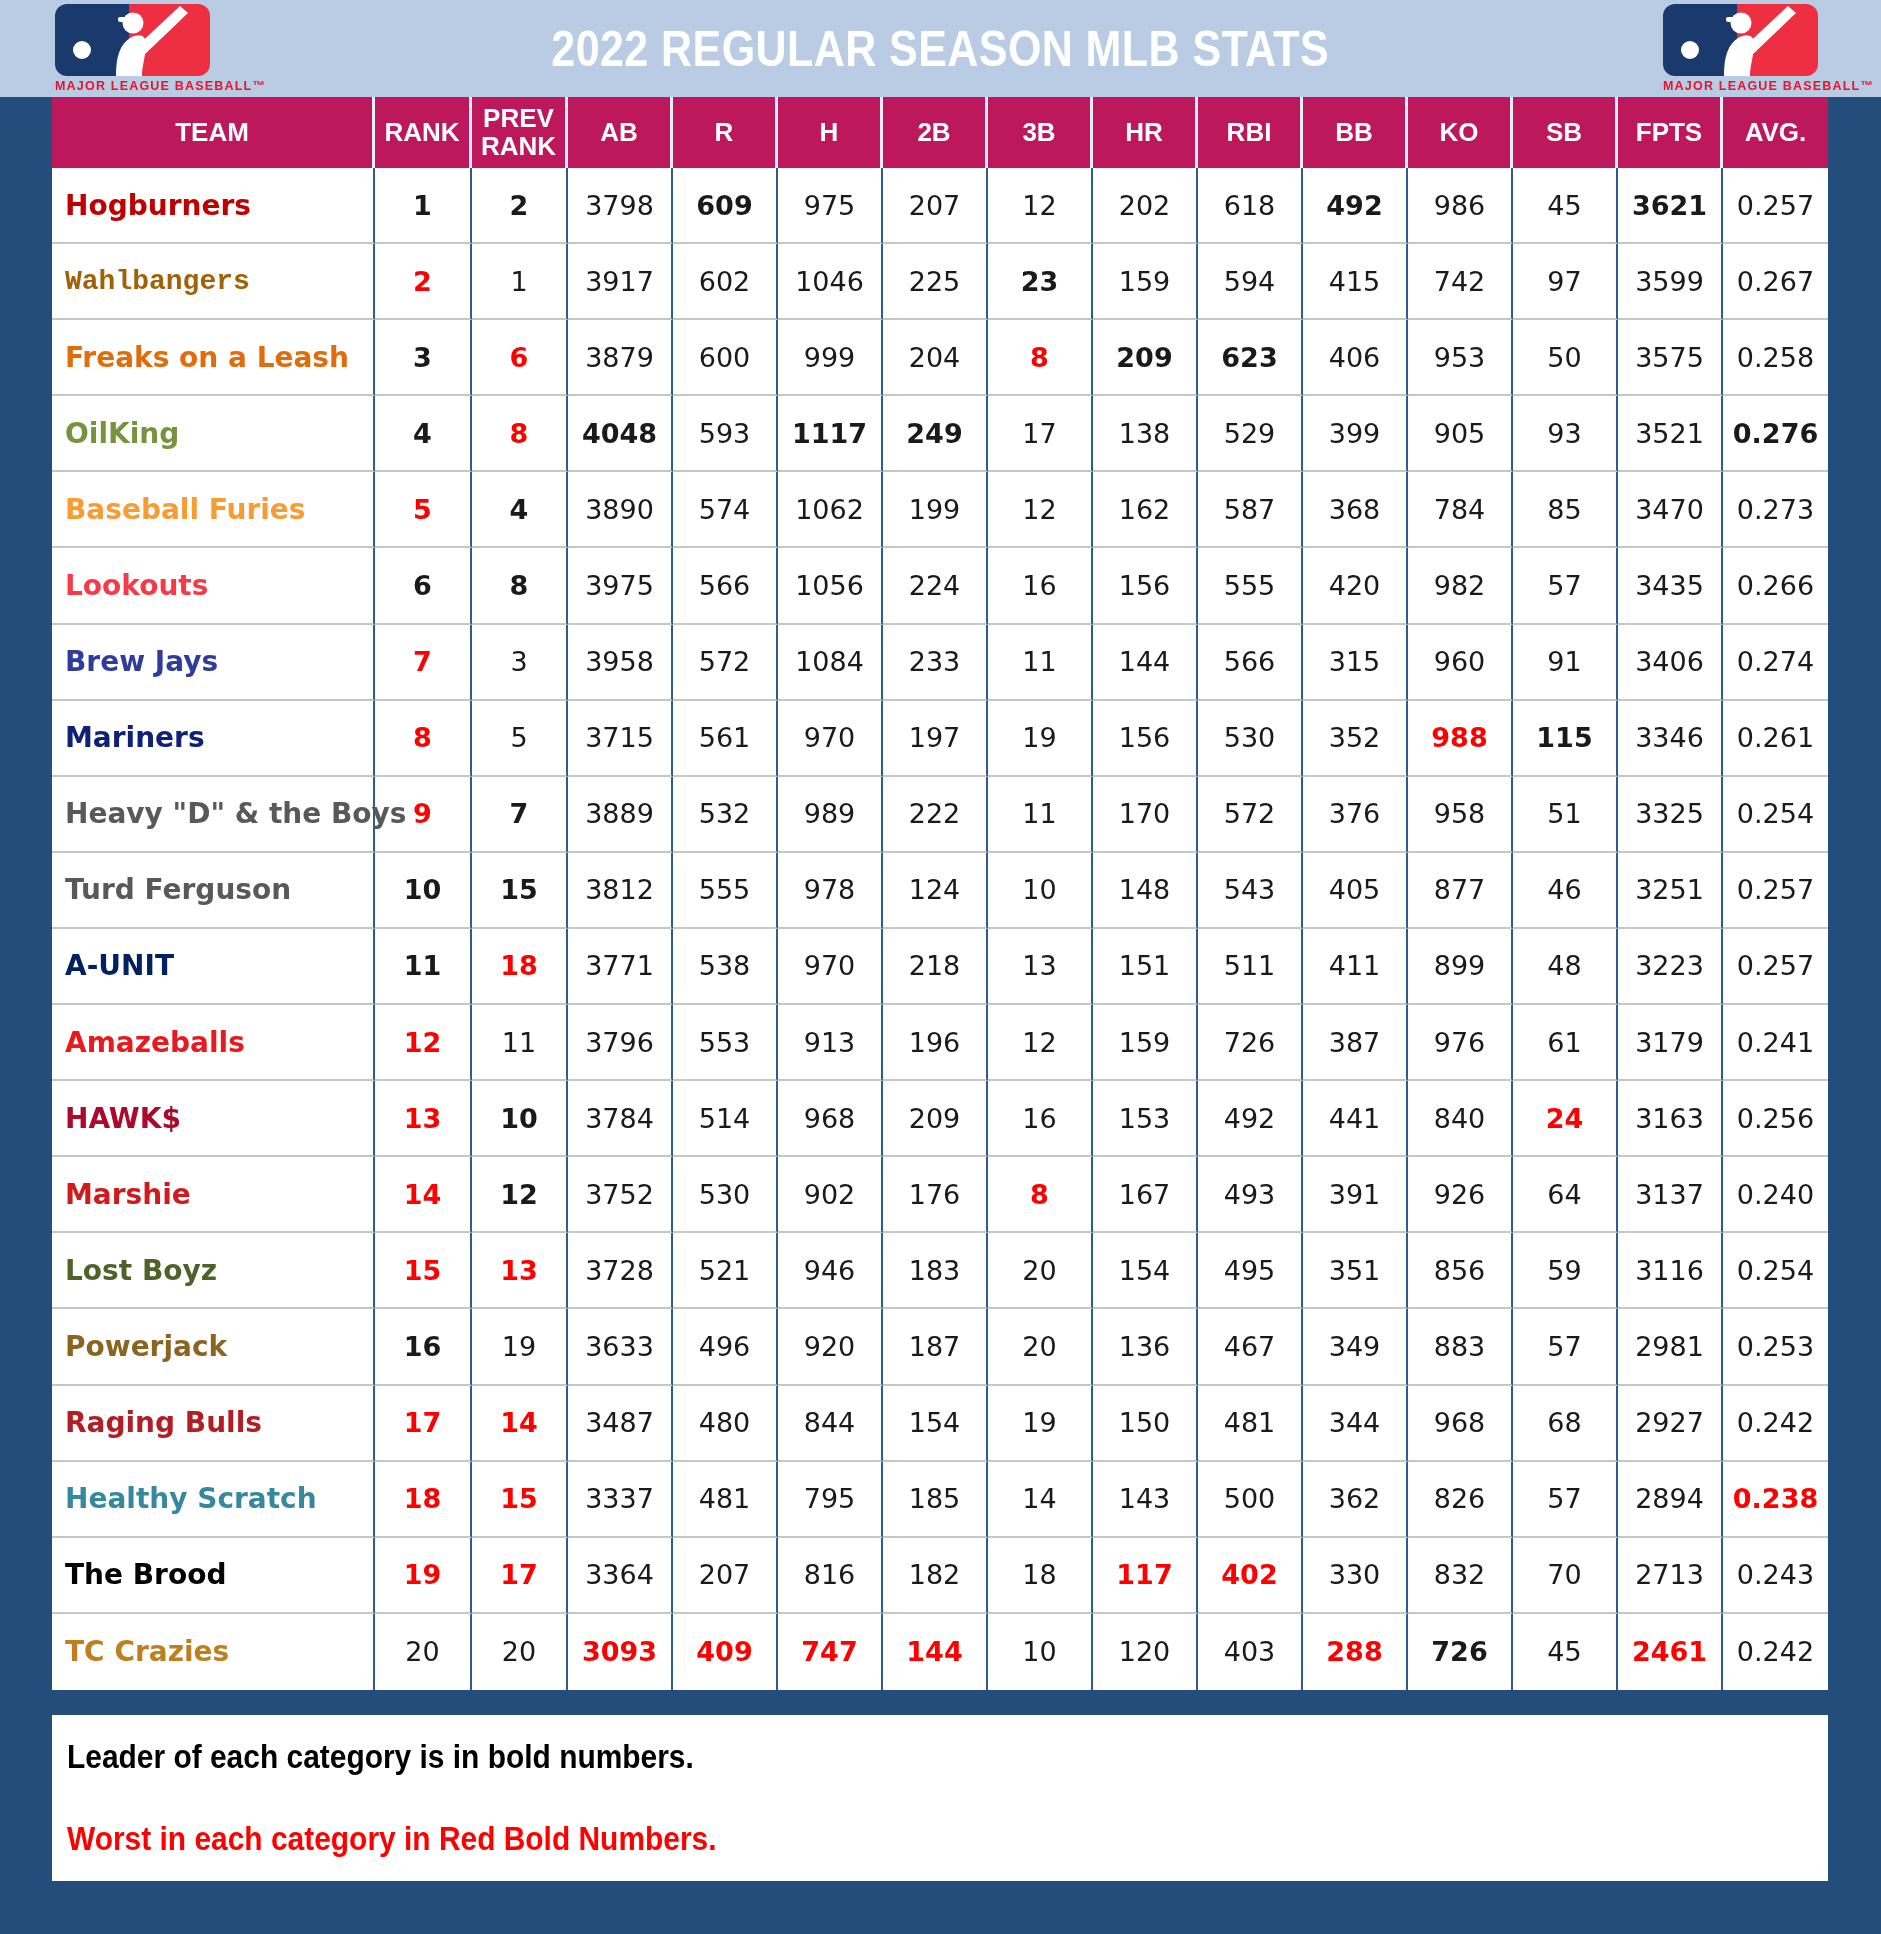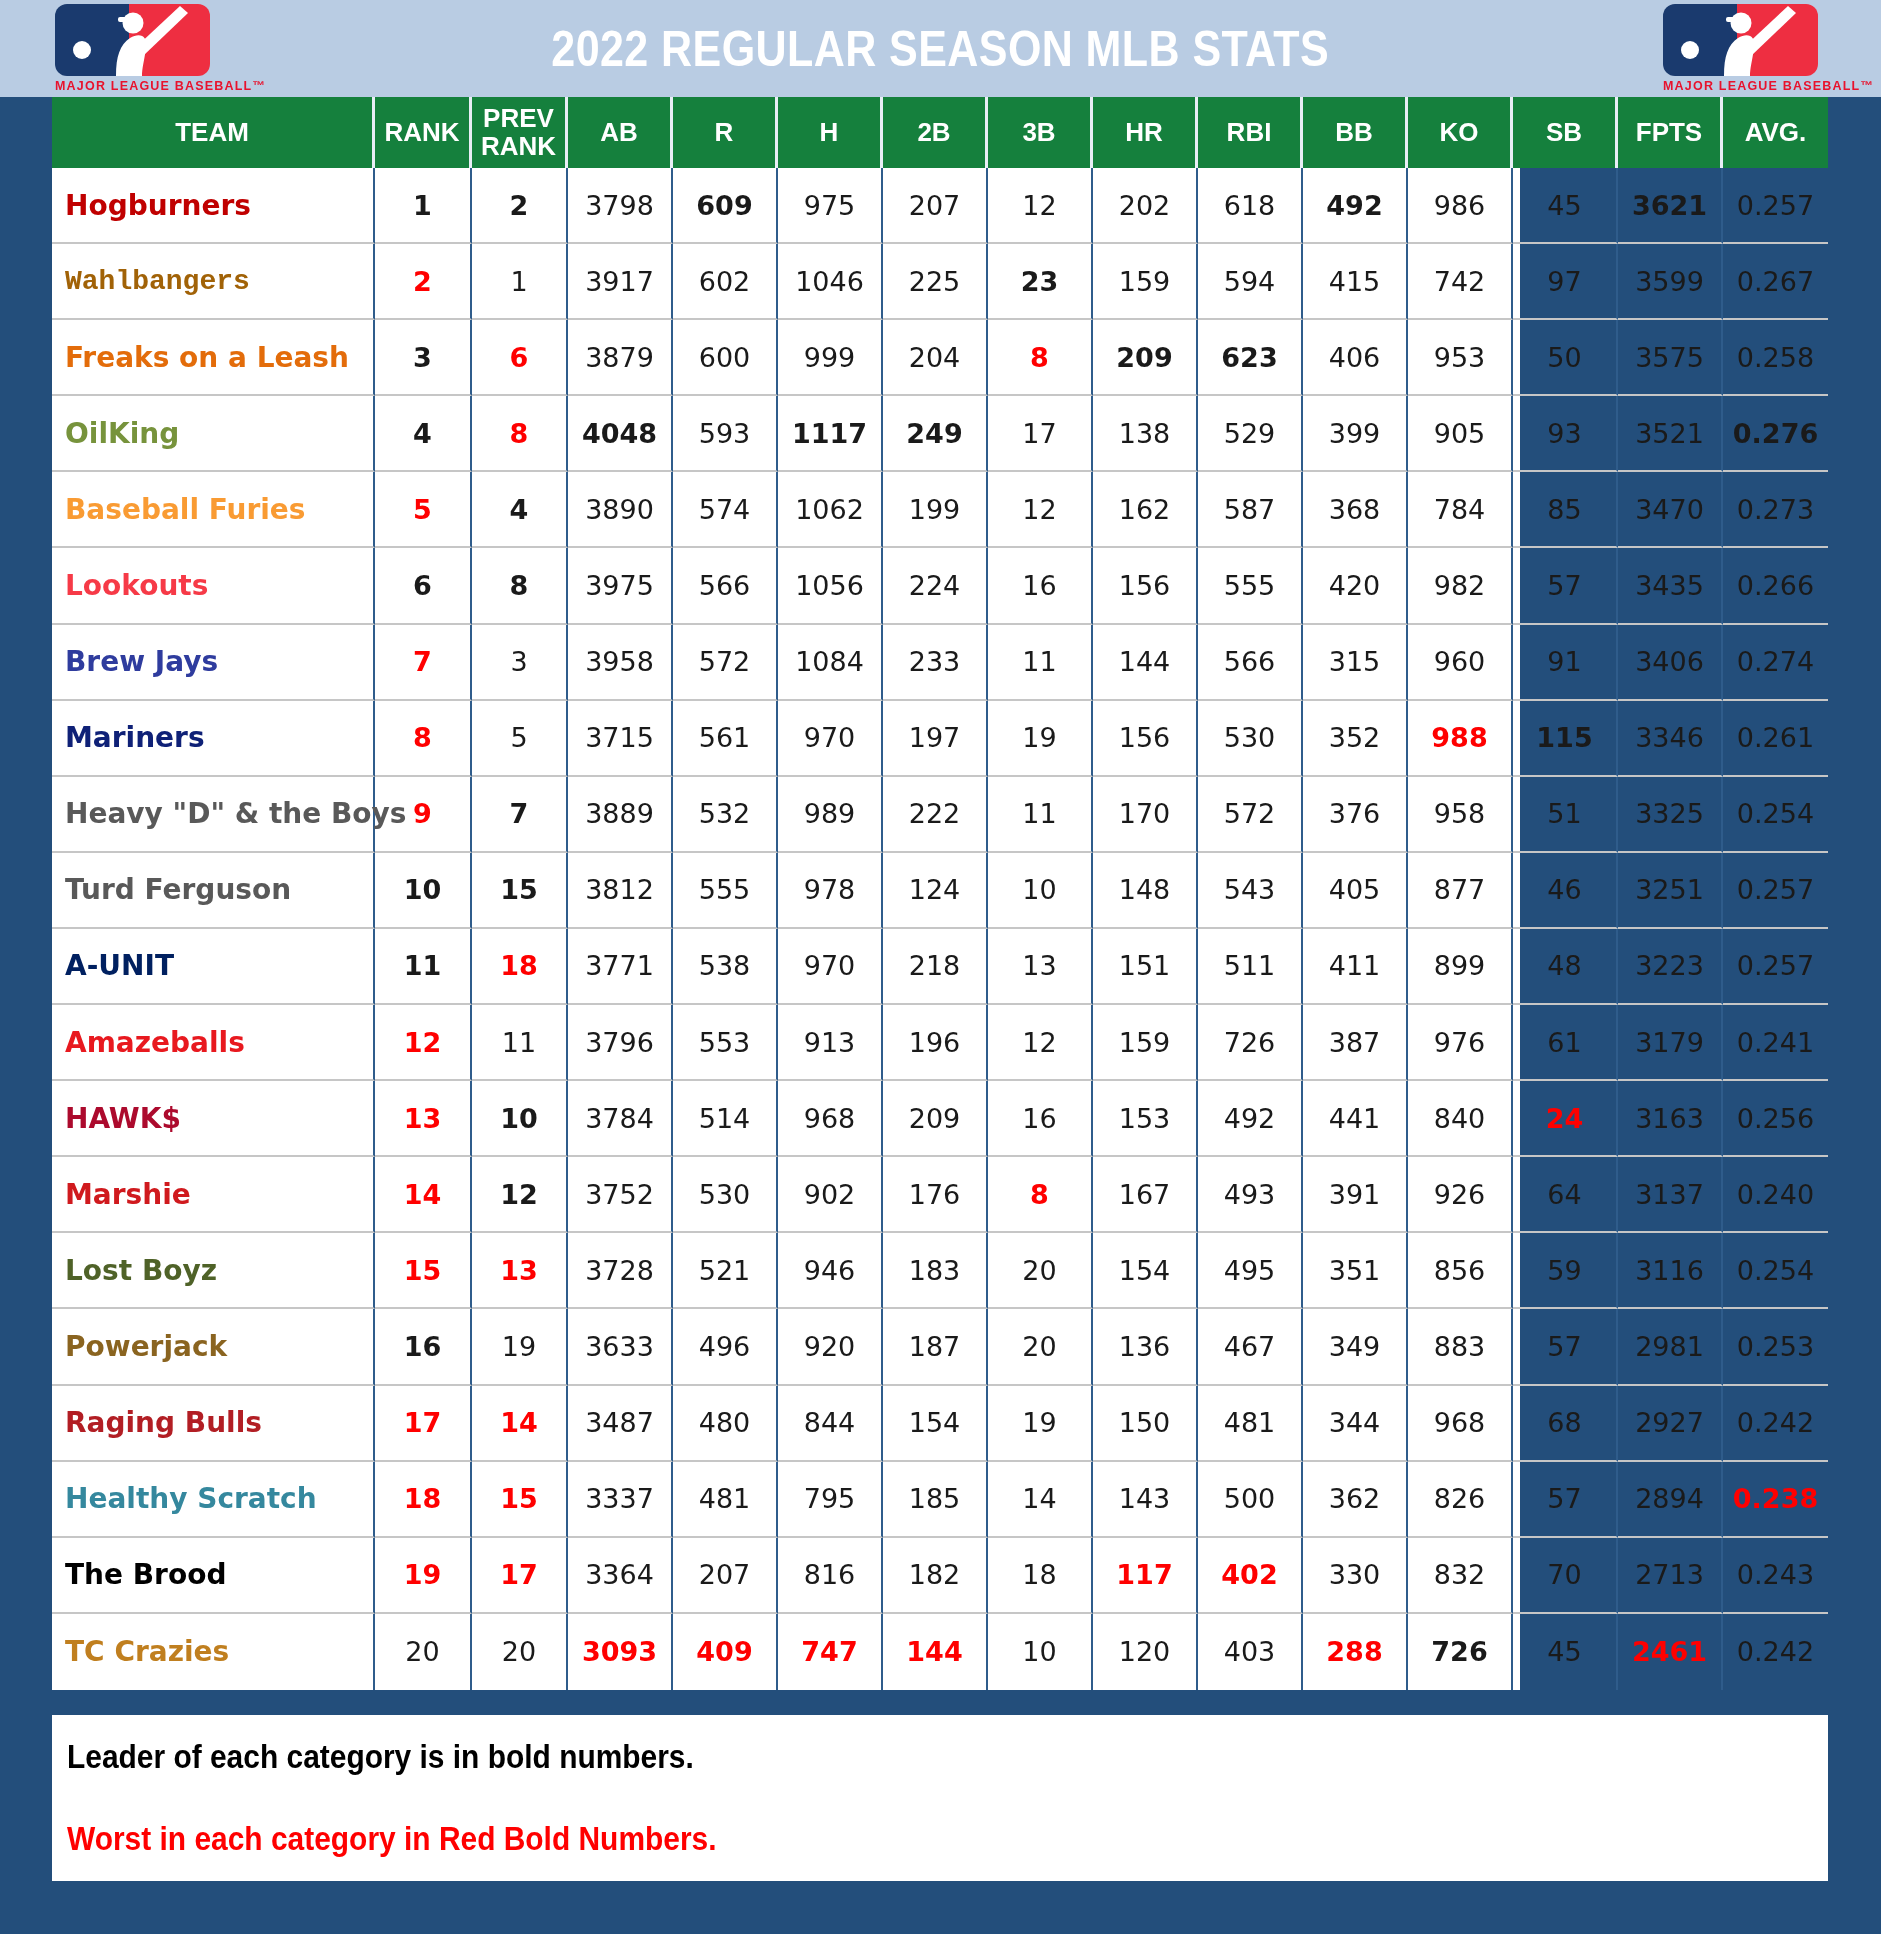--- a/index.html
+++ b/index.html
@@ -14,27 +14,27 @@
   .logo{position:absolute;top:4px;width:158px;}
   .logo-left{left:55px;} .logo-right{left:1663px;}
   .logo-art{position:relative;width:155px;height:72px;border-radius:12px;overflow:hidden;
         background:linear-gradient(90deg,#1A3A6E 0 48%,#EE2E41 48% 100%);}
   .logo-art svg{position:absolute;inset:0;}
   .logo-caption{margin-top:3px;width:155px;text-align:center;white-space:nowrap;
         font:700 12.5px "Liberation Sans",sans-serif;letter-spacing:1.2px;color:#E8122D;}
 
   
   .thead{position:absolute;left:52px;top:97px;width:1776px;height:71px;display:grid;
-        grid-template-columns:323px 97px 96px repeat(12,105px);background:#15803d;}
+        grid-template-columns:323px 97px 96px repeat(12,105px);background:#be185d;}
   .hcell{display:flex;align-items:center;justify-content:center;text-align:center;box-sizing:border-box;
         color:#fff;font:700 26px/1.05 "Liberation Sans",sans-serif;border-right:3px solid #E8EEF6;padding:0 2px;}
   .hcell:last-child{border-right:none;}
 
   
-  .tbody{position:absolute;left:52px;top:168px;width:1468px;}
+  .tbody{position:absolute;left:52px;top:168px;width:1776px;}
   .trow{display:grid;grid-template-columns:323px 97px 96px repeat(12,105px);height:76.1px;background:#ffffff;}
   .cell{display:flex;align-items:center;justify-content:center;box-sizing:border-box;
         border-right:2px solid #2F5C8B;border-bottom:2px solid #C6C6C6;
         font-size:27px;color:#1A1A1A;}
   .cell:last-child{border-right:none;}
   .trow:last-child .cell{border-bottom:none;}
   .cell.team{justify-content:flex-start;padding-left:13px;font-weight:700;font-size:28px;white-space:nowrap;}
   .s-b{font-weight:700;}
   .s-r{font-weight:700;color:#FF0000;}
 

